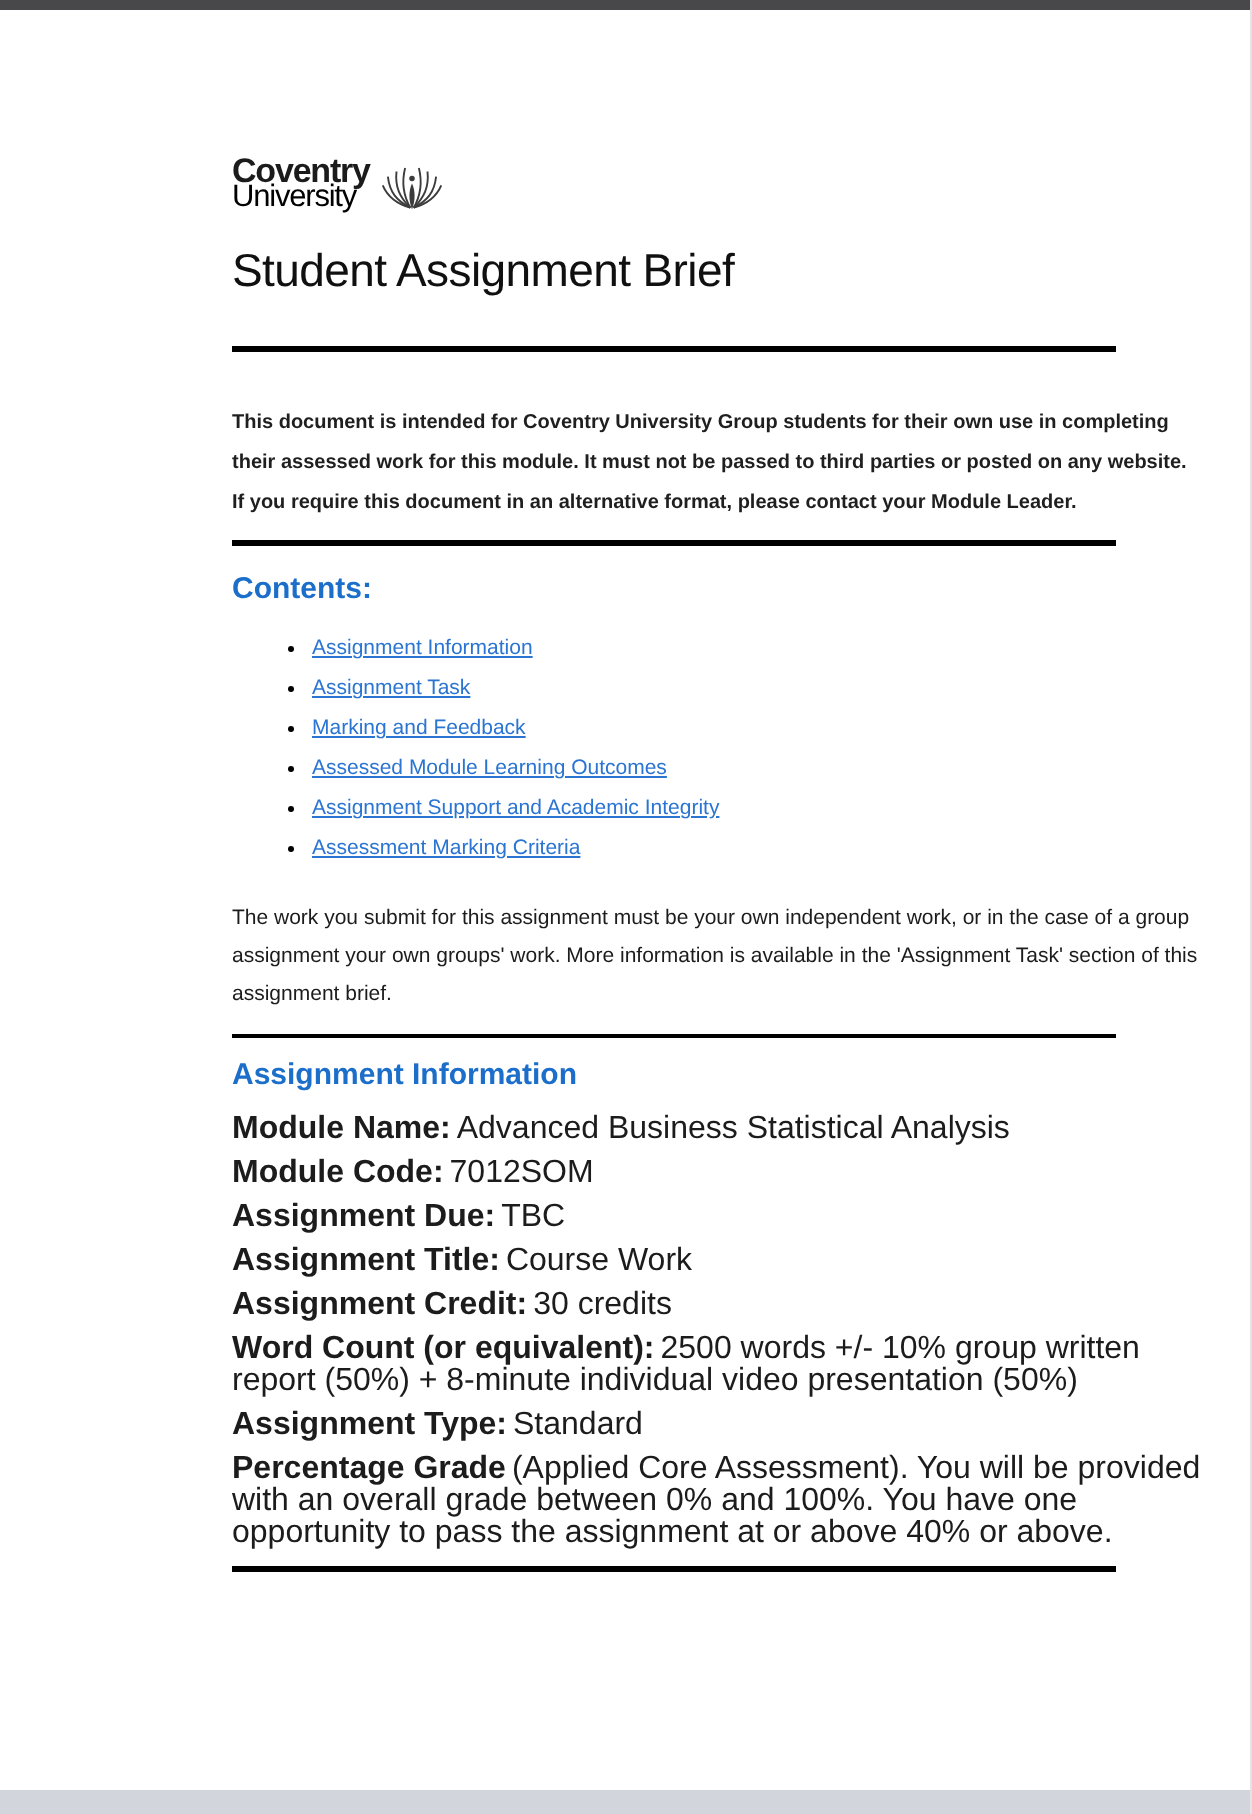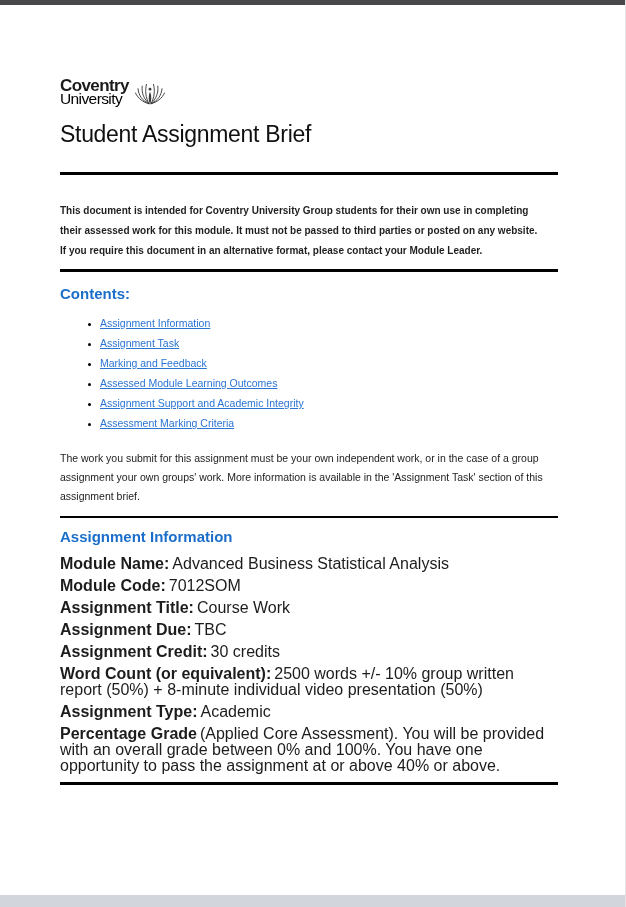--- a/index.html
+++ b/index.html
@@ -15,21 +15,21 @@
   .top-bar {
     position:absolute; top:0; left:0; width:100%; height:5px;
     background:#48484a;
   }
   .bottom-bar {
     position:absolute; bottom:0; left:0; width:100%; height:12px;
     background:#d3d5dc;
   }
   .page {
     position:absolute; top:5px; left:0; width:626px;
-    padding:0 68px 0 60px;
+    padding:0 68px 0 116px;
   }
   
   .logo { margin-top:72px; display:flex; align-items:flex-start; }
   .logo-text { line-height:1; }
   .logo-line1 { font-size:17px; font-weight:700; letter-spacing:-0.6px; color:#1b1b1b; }
   .logo-line2 { font-size:15.5px; font-weight:400; letter-spacing:-0.6px; color:#000000; margin-top:-3px; }
   .emblem { margin-left:2px; margin-top:1px; }
   
   .doc-title { margin-top:4px; font-size:23px; font-weight:400; letter-spacing:-0.3px; color:#101010; line-height:35px; }
   
@@ -103,25 +103,25 @@
 
   <p class="own-work">The work you submit for this assignment must be your own independent work, or in the case of a group assignment your own groups' work. More information is available in the 'Assignment Task' section of this assignment brief.</p>
 
   <hr class="rule rule-3">
 
   <h2 class="section-heading">Assignment Information</h2>
 
   <div class="fields">
     <p class="field"><span class="label">Module Name:</span><span>Advanced Business Statistical Analysis</span></p>
     <p class="field"><span class="label">Module Code:</span><span>7012SOM</span></p>
+    <p class="field"><span class="label">Assignment Due:</span><span>TBC</span></p>
     <p class="field"><span class="label">Assignment Title:</span><span>Course Work</span></p>
-    <p class="field"><span class="label">Assignment Due:</span><span>TBC</span></p>
     <p class="field"><span class="label">Assignment Credit:</span><span>30 credits</span></p>
     <p class="field"><span class="label">Word Count (or equivalent):</span><span>2500 words +/- 10% group written report (50%) + 8-minute individual video presentation (50%)</span></p>
-    <p class="field"><span class="label">Assignment Type:</span><span>Academic</span></p>
+    <p class="field"><span class="label">Assignment Type:</span><span>Standard</span></p>
     <p class="field"><span class="label">Percentage Grade</span><span>(Applied Core Assessment). You will be provided with an overall grade between 0% and 100%. You have one opportunity to pass the assignment at or above 40% or above.</span></p>
   </div>
 
   <hr class="rule rule-4">
 
 </div>
 
 <div class="bottom-bar"></div>
 
 </body></html>

